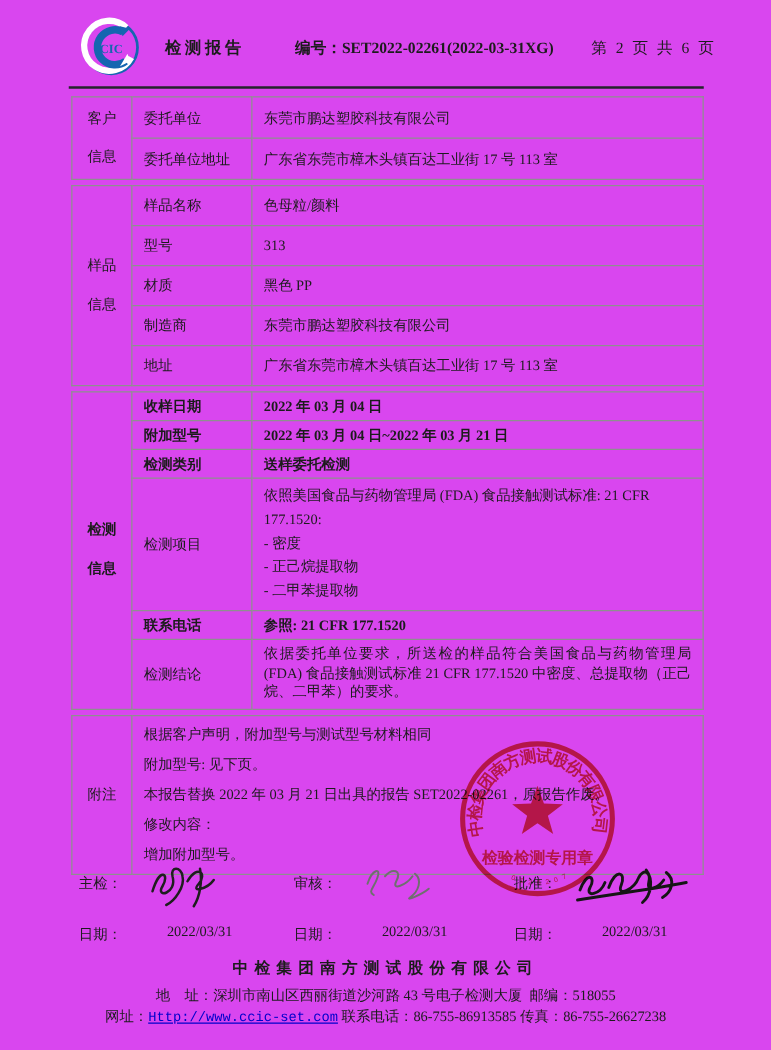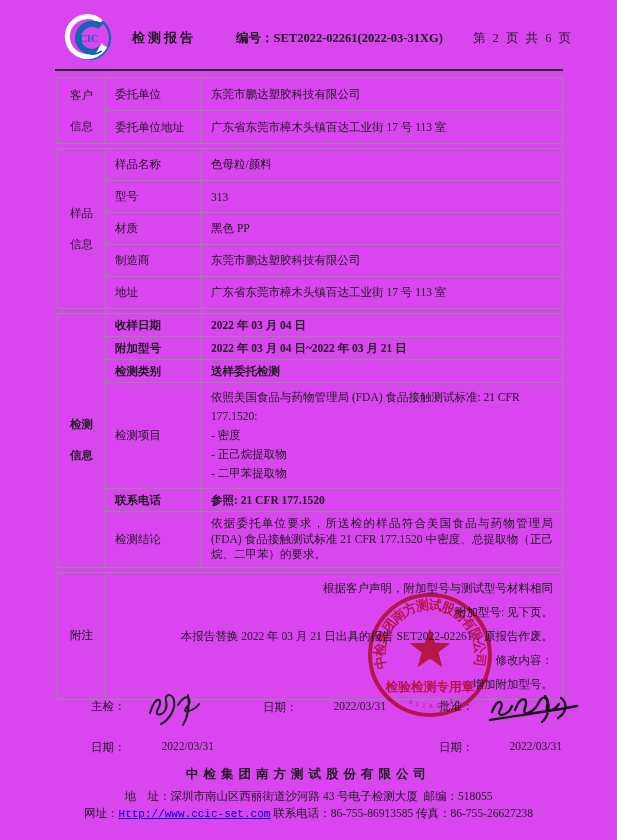--- a/index.html
+++ b/index.html
@@ -21,25 +21,25 @@
   table { border-collapse:collapse; width:100%; table-layout:fixed; margin-bottom:4px; font-size:11.5px; }
   td { border:1px solid #8f8f8f; padding:0 9px; vertical-align:middle; }
   .sec-label { text-align:center; padding:0 2px; }
   .sec-label .vlab { line-height:31px; }
   .rowA td { height:32px; }
   .rowB td { height:31px; }
   .rowC td { height:22px;font-weight:bold; }
   .cell-lines { padding:5px 9px; }
   .cell-lines .ln { line-height:19px; }
   .concl { line-height:15.5px; padding:4px 9px; text-align:justify; }
-  .notes-cell { padding:3px 9px;text-align:right; }
+  .notes-cell { padding:3px 9px; }
   .notes-cell .ln { line-height:24px; }
 
   
-  .sigs { position:absolute; left:63px; top:686px; width:502px; display:flex; font-size:11.5px;margin-left:28px; }
+  .sigs { position:absolute; left:63px; top:686px; width:502px; display:flex; font-size:11.5px; }
   .sig-col1 { width:172px; } .sig-col2 { width:176px; } .sig-col3 { width:154px; }
   .sig-row1 { display:flex; align-items:center; height:40px; }
   .sig-row1 svg { margin-left:10px; }
   .sig-row2 { display:flex; margin-top:14px; }
   .sig-row2 .dval { margin-left:36px; }
 
   
   .stamp { position:absolute; left:364px; top:589px; opacity:0.9; mix-blend-mode:multiply; }
 
   
@@ -199,20 +199,27 @@
           <path d="M14,28 C20,8 28,14 22,24 C16,34 34,30 30,16 C28,8 37,8 38,16 C40,24 32,36 25,39
                    M42,20 C50,6 58,14 51,22 C44,30 58,26 63,19 M52,10 C54,20 52,32 47,40" fill="none" stroke="#1e1e1e" stroke-width="2" stroke-linecap="round"></path>
         </svg>
       </div>
       <div class="sig-row2">
         <span>日期：</span>
         <span class="dval">2022/03/31</span>
       </div>
     </div>
     <div class="sig-col2">
+      <div class="sig-row1">
+        <span>审核：</span>
+        <svg width="74" height="38" viewBox="0 0 74 38">
+          <path d="M14,20 C18,8 25,7 22,15 C19,24 14,26 19,29 M28,14 C34,7 42,9 37,18 C33,26 45,21 50,14
+                   M52,12 C58,17 55,26 48,31 C44,34 57,29 63,24" fill="none" stroke="#6f6f6f" stroke-width="1.6" stroke-linecap="round"></path>
+        </svg>
+      </div>
       <div class="sig-row2">
         <span>日期：</span>
         <span class="dval">2022/03/31</span>
       </div>
     </div>
     <div class="sig-col3">
       <div class="sig-row1">
         <span>批准：</span>
         <svg width="98" height="44" viewBox="0 0 98 44">
           <path d="M8,28 C14,12 21,18 16,26 C12,34 24,32 28,22 M31,26 C37,10 45,14 41,24 C37,34 51,28 55,18

